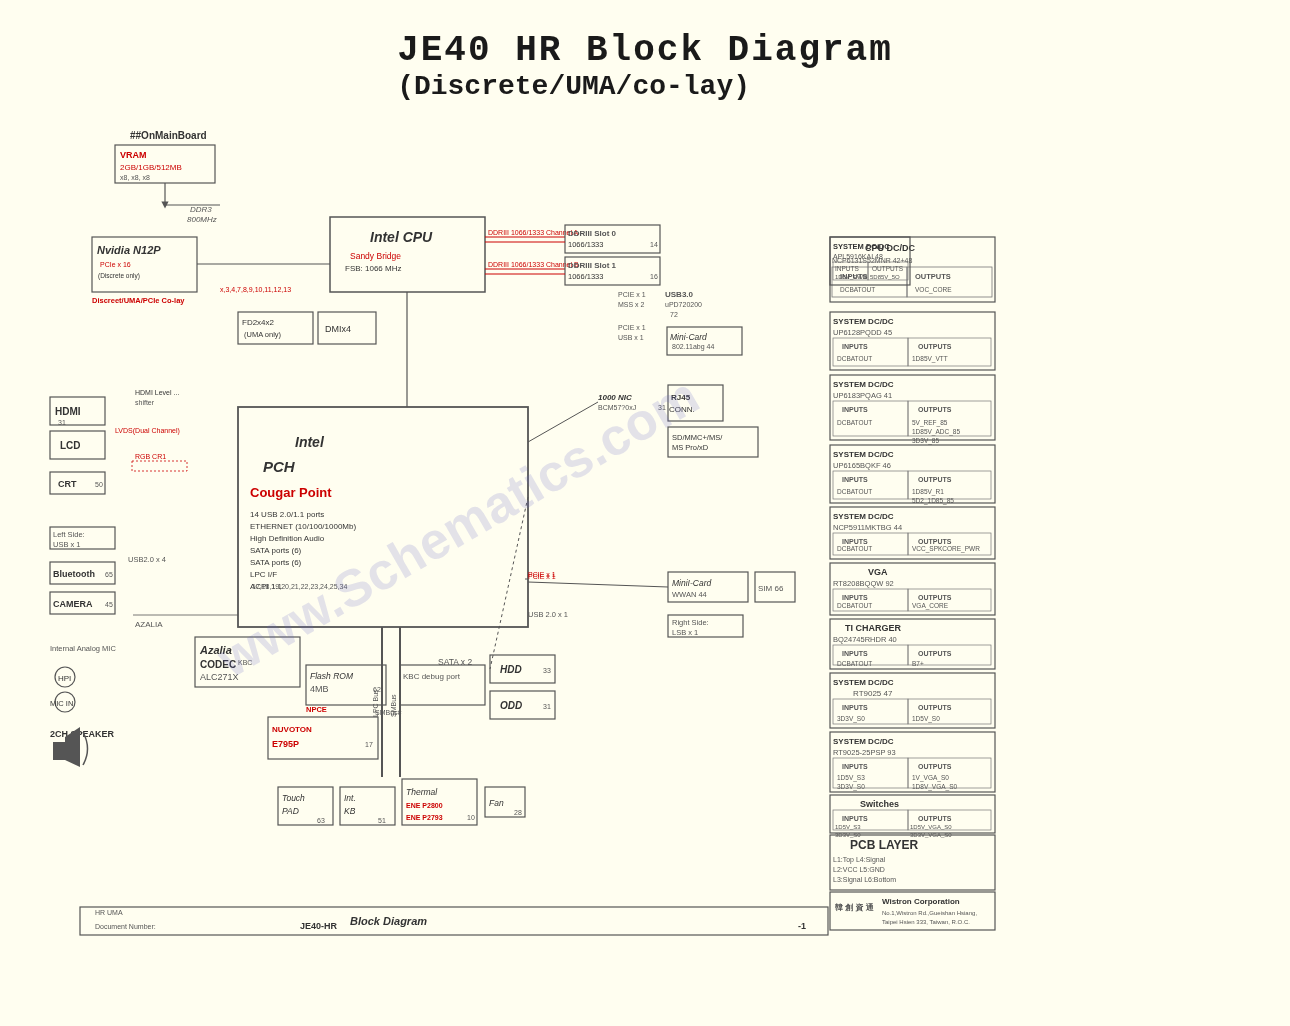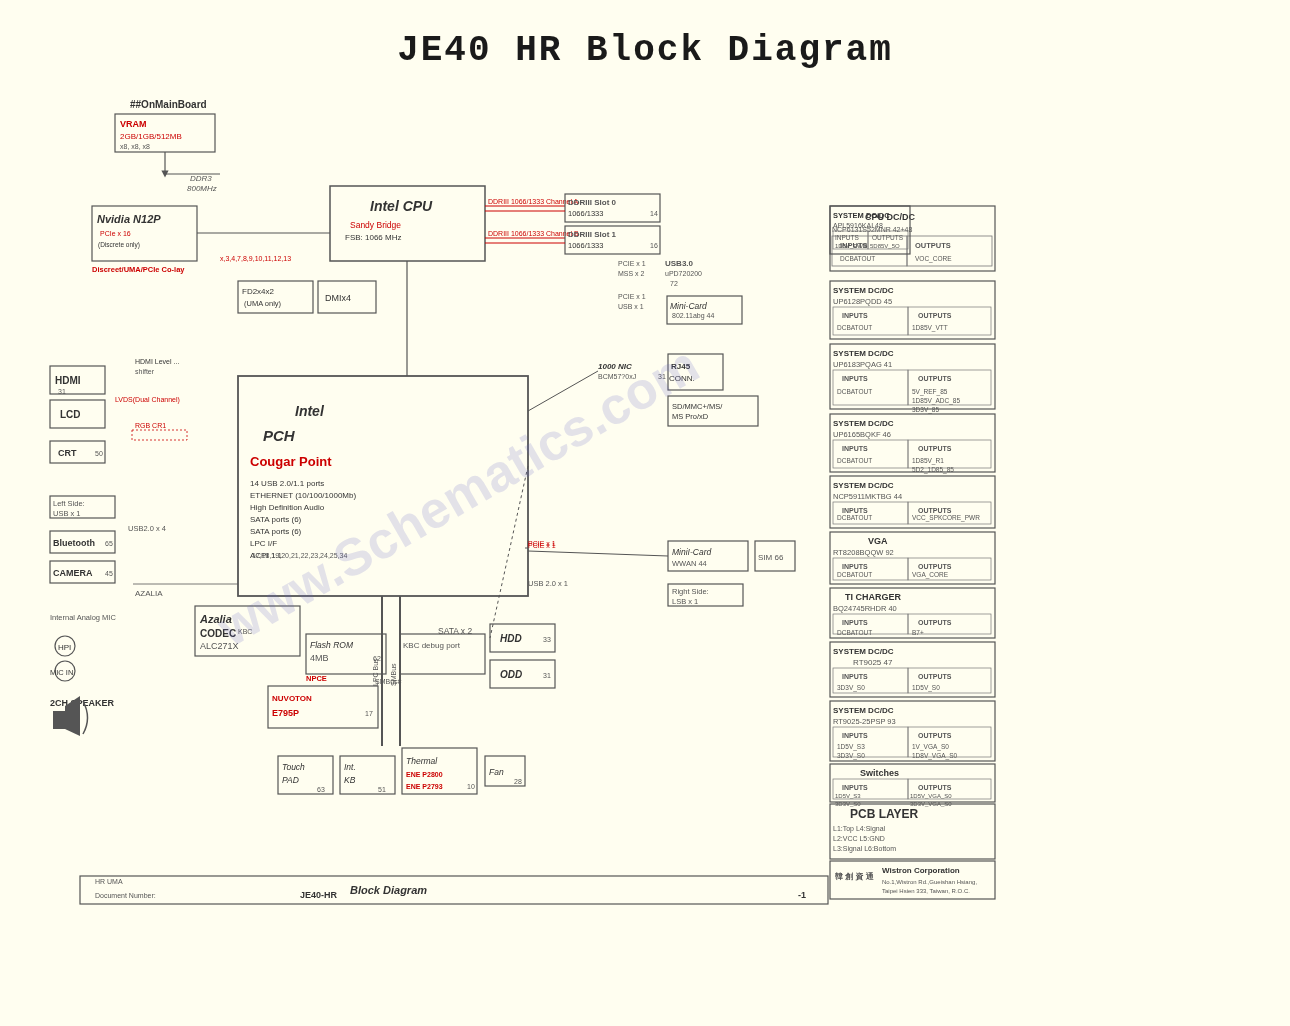--- a/index.html
+++ b/index.html
@@ -61,20 +61,21 @@
       pointer-events: none;
       z-index: 10;
     }
   </style>
 </head>
 <body>
 
 <div class="page-container">
   <div class="title-section">
     <div class="title-main">JE40 HR Block Diagram</div>
+    <div class="title-sub">(Discrete/UMA/co-lay)</div>
   </div>
 
   <div class="diagram-wrapper">
     <div class="watermark">www.Schematics.com</div>
     <svg class="block-diagram" viewBox="0 0 1250 820">
 
       <rect x="0" y="0" width="1250" height="820" fill="#fffef0" stroke="none"></rect>
 
       <text x="110" y="22" font-family="Arial" font-size="10" fill="#333" font-weight="bold">##OnMainBoard</text>
 

